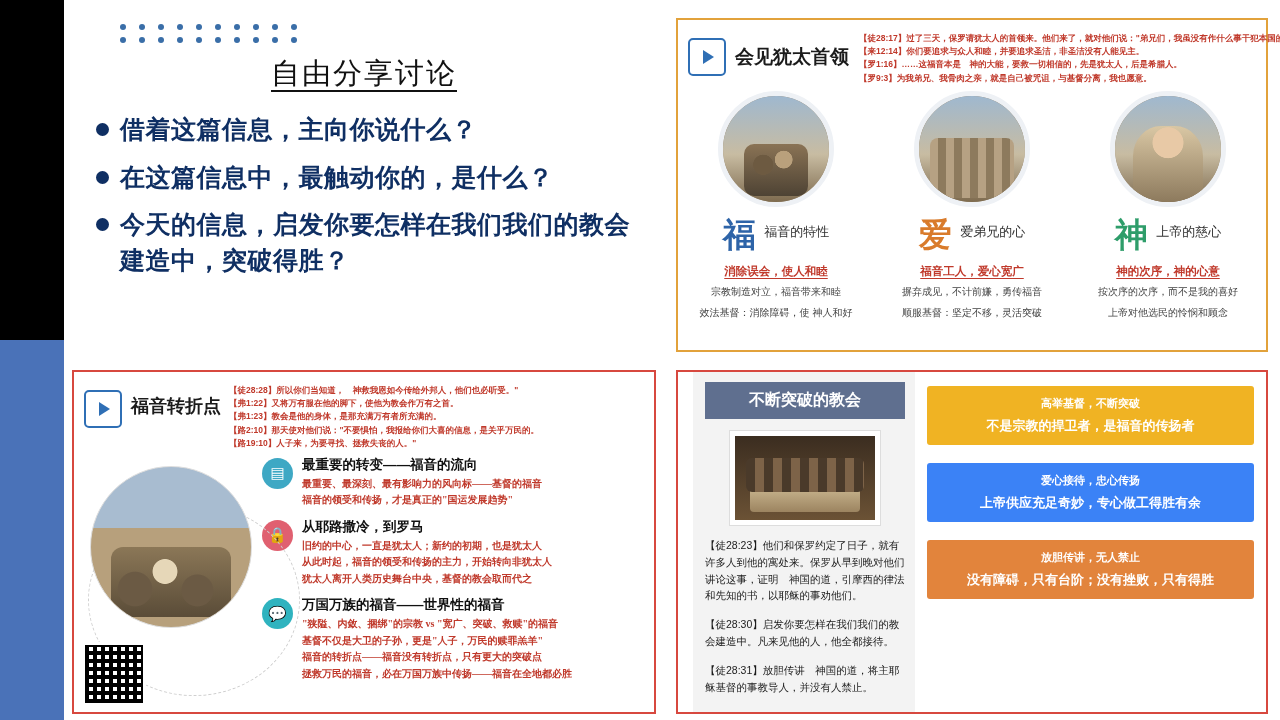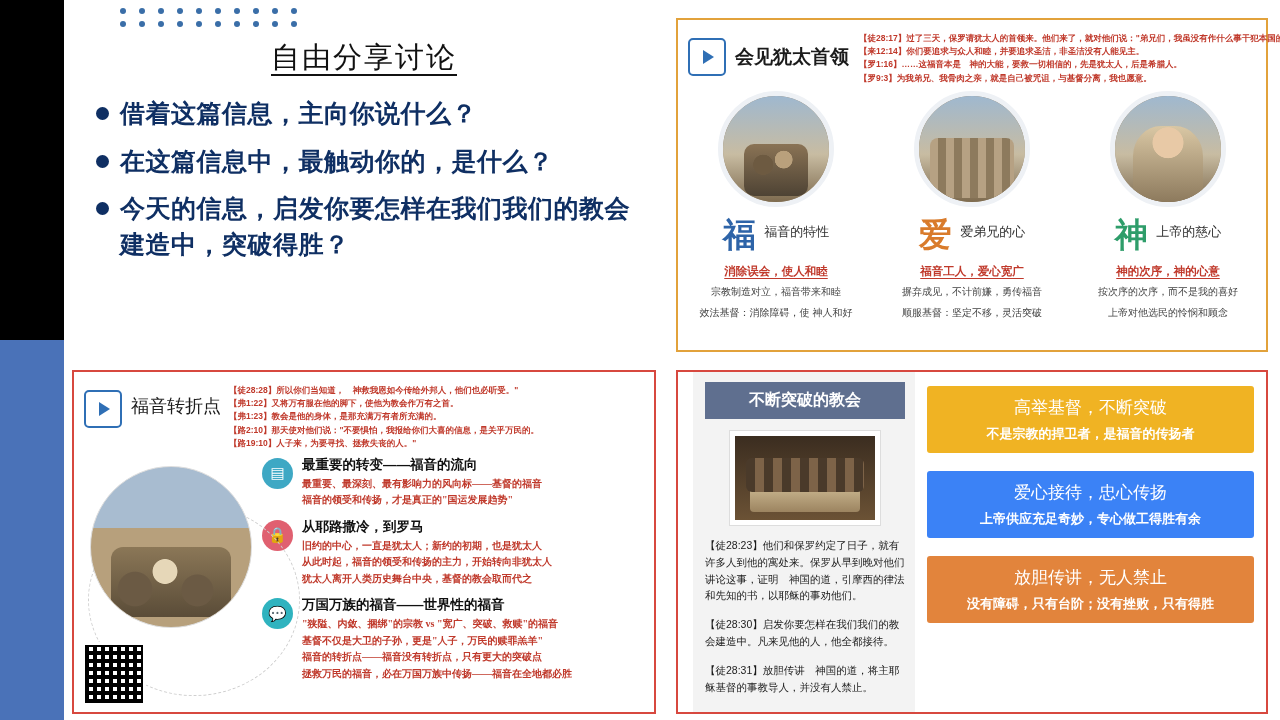--- a/index.html
+++ b/index.html
@@ -8,21 +8,21 @@
     font-family:"Liberation Sans","DejaVu Sans",sans-serif;
     position:relative;
   }
   .stage{position:absolute;inset:0;}
 
   
   .left-black{position:absolute;left:0;top:0;width:64px;height:340px;background:#000;}
   .left-blue{position:absolute;left:0;top:340px;width:64px;height:380px;background:#4a72b8;}
 
   
-  .discuss{position:absolute;left:64px;top:0;width:600px;height:345px;}
+  .discuss{position:absolute;left:64px;top:16px;width:600px;height:345px;}
   .dots{position:absolute;left:56px;top:8px;width:190px;}
   .dots .row{display:flex;gap:13px;margin-bottom:7px;}
   .dots .d{width:6px;height:6px;border-radius:50%;background:#3a6ea8;}
   .disc-title{
     position:absolute;left:0;right:0;top:38px;text-align:center;
     font-size:29px;color:#111;letter-spacing:2px;
     text-decoration:underline;text-underline-offset:7px;
   }
   .bullets{position:absolute;left:32px;top:96px;right:10px;}
   .bullet{display:flex;align-items:flex-start;margin-bottom:12px;}
@@ -78,21 +78,21 @@
   .sub-caption{font-size:13px;color:#333;margin-left:4px;vertical-align:middle;}
   .red-line{
     font-size:11.5px;color:#c0392b;font-weight:bold;margin-top:6px;
     text-decoration:underline;text-underline-offset:3px;
   }
   .gray-line{font-size:10px;color:#444;line-height:1.6;margin-top:5px;}
 
   
   #slide-turn{left:72px;top:370px;width:580px;height:340px;}
   .turn-head{display:flex;align-items:flex-start;padding:8px 6px 0 10px;}
-  .turn-title{font-size:18px;font-weight:normal;color:#1b1b1b;margin:14px 8px 0 9px;white-space:nowrap;}
+  .turn-title{font-size:18px;font-weight:bold;color:#1b1b1b;margin:14px 8px 0 9px;white-space:nowrap;}
   .turn-body{display:flex;padding:6px 8px 0 10px;}
   .turn-photo{
     width:160px;height:160px;border-radius:50%;flex:none;margin-top:10px;margin-left:6px;
     background:linear-gradient(#a8bcd0 0 38%, #b7a07c 38% 100%);
     border:1px solid #ddd;position:relative;overflow:hidden;
   }
   .turn-photo .grp{
     position:absolute;bottom:10px;left:50%;transform:translateX(-50%);
     width:120px;height:70px;
     background:
@@ -141,21 +141,21 @@
     width:118px;height:34px;
     background:repeating-linear-gradient(90deg,#4a3a2a 0 9px,#7d6348 9px 18px);
     border-radius:6px;
   }
   .ch-verse{font-size:10.5px;line-height:1.6;color:#1b1b1b;margin-top:12px;}
   .ch-right{flex:1;padding:14px 12px;box-sizing:border-box;display:flex;flex-direction:column;gap:18px;}
   .banner{border-radius:3px;padding:10px 8px;text-align:center;color:#fff;}
   .b-yellow{background:#f0b323;}
   .b-blue{background:#3b82f6;}
   .b-orange{background:#e2843c;}
-  .banner .t1{font-size:17px;font-weight:normal;margin-bottom:6px;}
+  .banner .t1{font-size:11px;font-weight:bold;margin-bottom:6px;}
   .banner .t2{font-size:13px;font-weight:bold;}
 </style>
 </head>
 <body>
 
 <div class="stage">
 
   <div class="left-black"></div>
   <div class="left-blue"></div>
 

